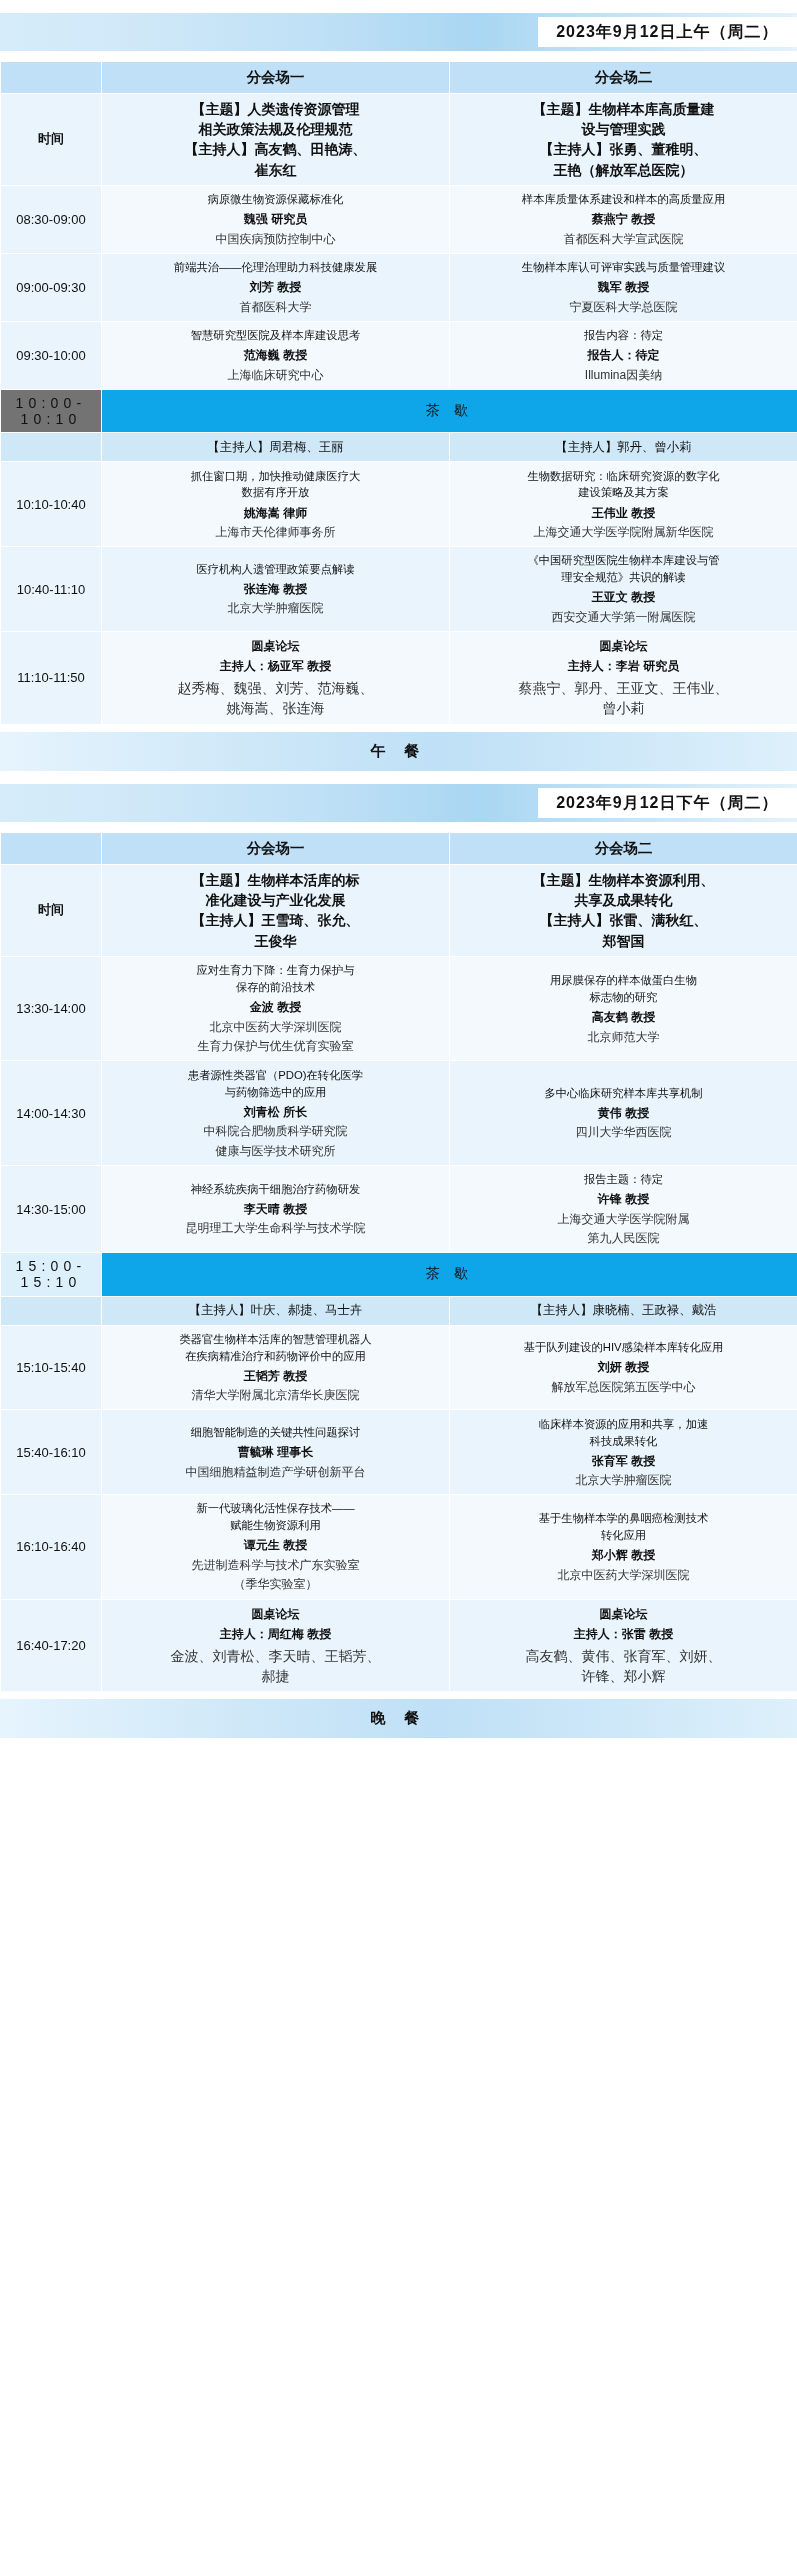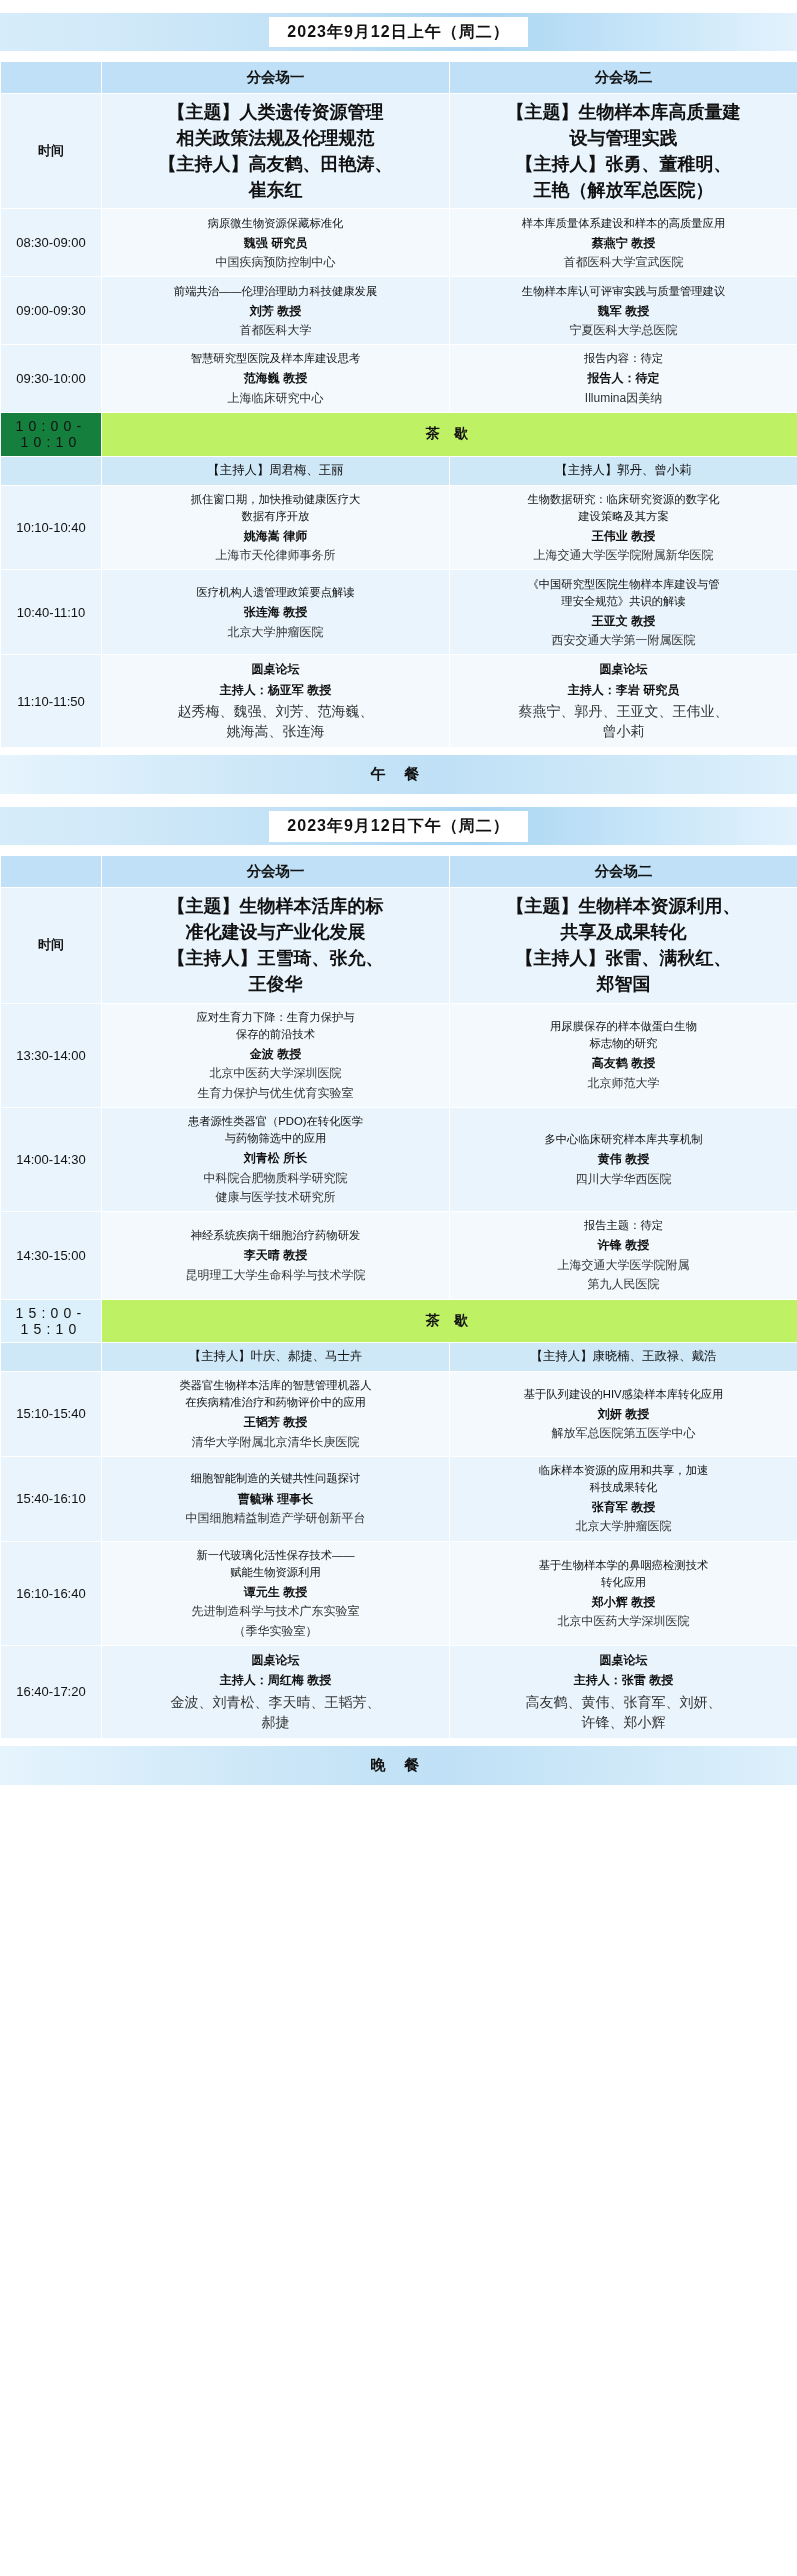--- a/index.html
+++ b/index.html
@@ -14,21 +14,21 @@
     background: #ffffff;
     padding: 0 0 15.5px 0;
   }
   
   .banner {
     margin: 13.4px 0 9.3px 0;
     height: 38px;
     background: linear-gradient(to right, #d6ecfa 0%, #cfe8f8 18%, #bfe0f6 40%, #a9d6f2 60%, #c9e6f9 82%, #e3f2fc 100%);
     display: flex;
     align-items: center;
-    justify-content: center;
+    justify-content: flex-end;
     position: relative;
   }
   .banner .inner {
     background: #ffffff;
     border: 0.5px solid #ffffff;
     padding: 3.6px 17.5px;
     font-size: 16px;
     font-weight: bold;
     letter-spacing: 1px;
     color: #111111;
@@ -59,38 +59,38 @@
   .hdr-blank { background: #bfe0f6; }
   .cell-time {
     background: #e9f4fc;
     font-size: 13px;
     font-weight: bold;
     letter-spacing: 0px;
   }
   .cell-time.plain { font-weight: normal; }
   .cell-topic {
     background: #e9f4fc;
-    font-size: 18px;
+    font-size: 14px;
     font-weight: bold;
     line-height: 1.45;
     text-align: center;
   }
   .cell-body {
     background: #f3f9fd;
     font-size: 11.3px;
     line-height: 1.5;
   }
   .cell-body.alt { background: #e9f4fc; }
   .cell-body .talk { font-size: 11.3px; }
   .cell-body .who { font-size: 12px; font-weight: bold; margin-top: 2.1px; }
   .cell-body .org { font-size: 12px; color: #333333; margin-top: 1.5px; }
   .row-break td {
-    background: #bef264;
+    background: #0ea5e9;
     font-size: 14px;
-    font-weight: bold;
+    font-weight: normal;
     letter-spacing: 5.2px;
     height: 34px;
   }
   .chair-cell {
     background: #cfe8f8;
     font-size: 12.4px;
     font-weight: normal;
     height: 29px;
   }
   .roundtable .rt-title { font-size: 12px; font-weight: bold; }
@@ -171,21 +171,21 @@
             <div class="who">范海巍 教授</div>
             <div class="org">上海临床研究中心</div>
           </td>
           <td class="cell-body">
             <div class="talk">报告内容：待定</div>
             <div class="who">报告人：待定</div>
             <div class="org">Illumina因美纳</div>
           </td>
         </tr>
         <tr class="row-break">
-          <td class="cell-time plain" style="background: #15803d;">10:00-10:10</td>
+          <td class="cell-time plain" style="background: #737373;">10:00-10:10</td>
           <td colspan="2">茶  歇</td>
         </tr>
         <tr>
           <td class="chair-cell"></td>
           <td class="chair-cell">【主持人】周君梅、王丽</td>
           <td class="chair-cell">【主持人】郭丹、曾小莉</td>
         </tr>
         <tr>
           <td class="cell-time plain">10:10-10:40</td>
           <td class="cell-body">

